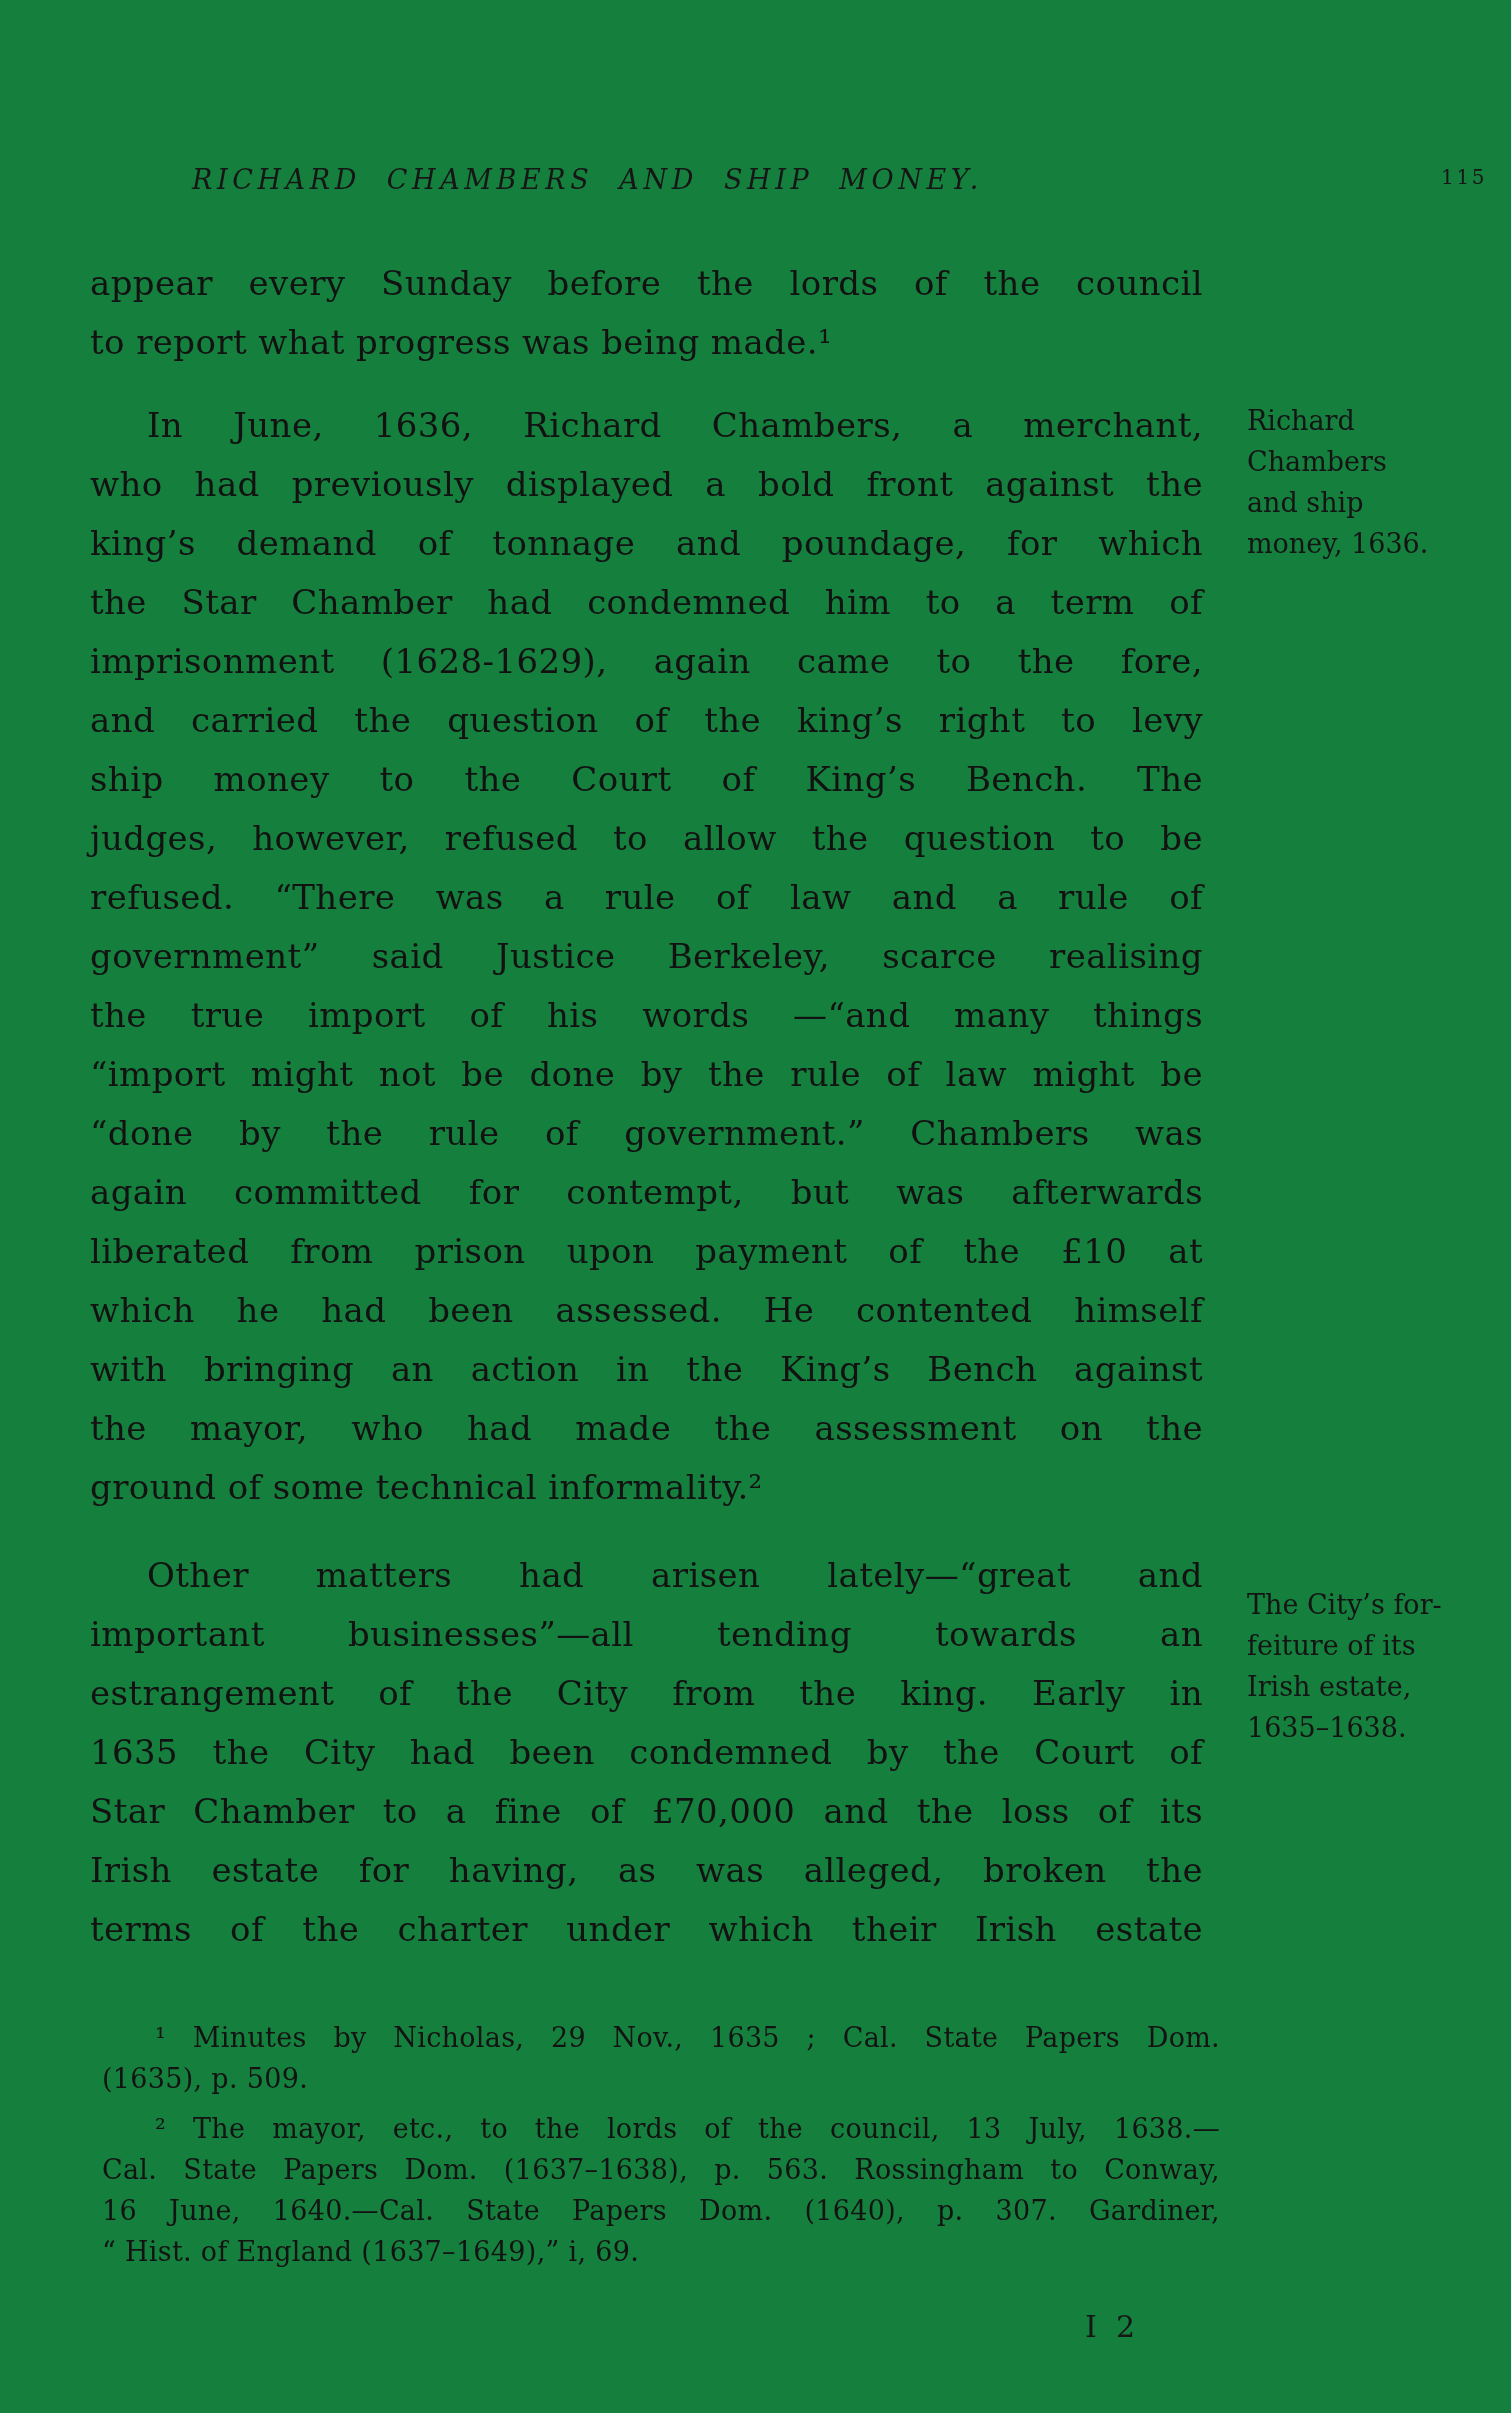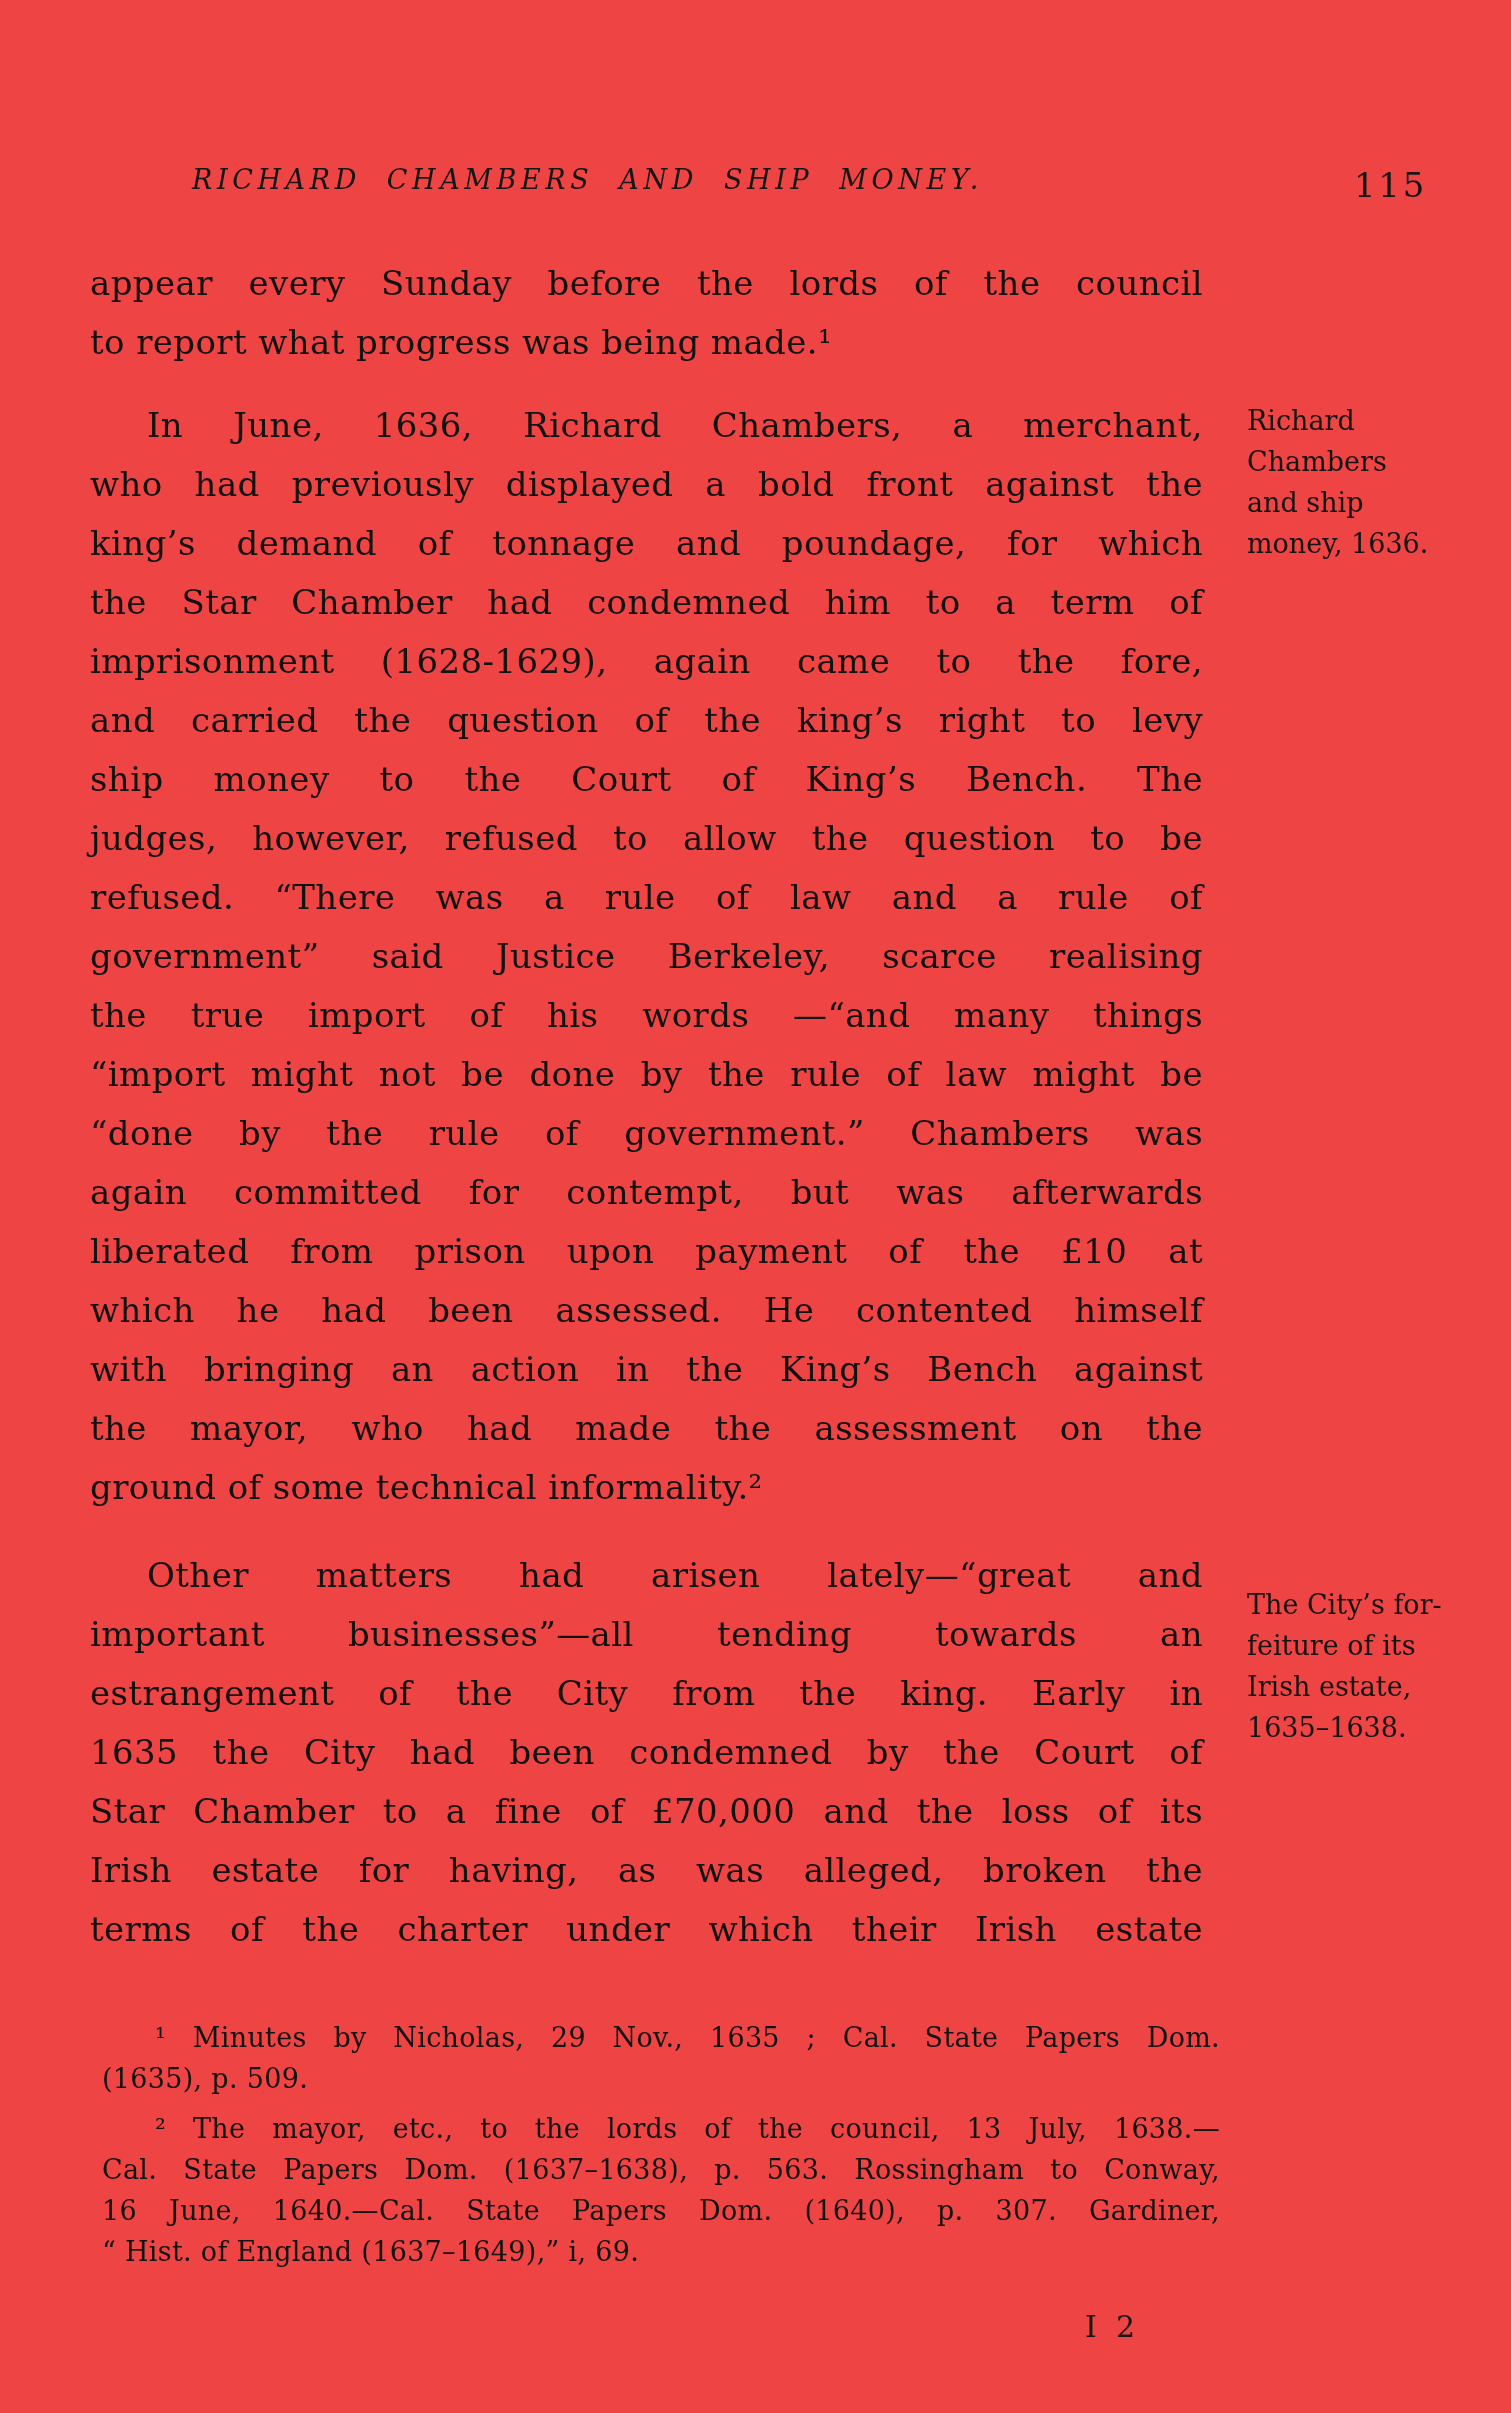--- a/index.html
+++ b/index.html
@@ -4,44 +4,44 @@
 <style>
   html, body {
     margin: 0;
     padding: 0;
     background: #ffffff;
   }
   #page {
     position: relative;
     width: 1512px;
     height: 2413px;
-    background: #ef4444;
+    background: #15803d;
     color: #141414;
     font-family: "DejaVu Serif", "Liberation Serif", serif;
     overflow: hidden;
     text-decoration: underline;
   }
 
   
   .running-title {
     position: absolute;
     left: 192px;
     top: 164px;
     font-style: italic;
     font-size: 27px;
     letter-spacing: 4.6px;
     word-spacing: 12.8px;
     white-space: pre;
     color: #161616;
   }
   .page-number {
     position: absolute;
-    left: 1354px;
+    left: 1441px;
     top: 165px;
-    font-size: 34px;
+    font-size: 20px;
     letter-spacing: 2.7px;
     color: #161616;
   }
 
   
   .para {
     position: absolute;
     left: 90px;
     width: 1113px;
     font-size: 34px;

